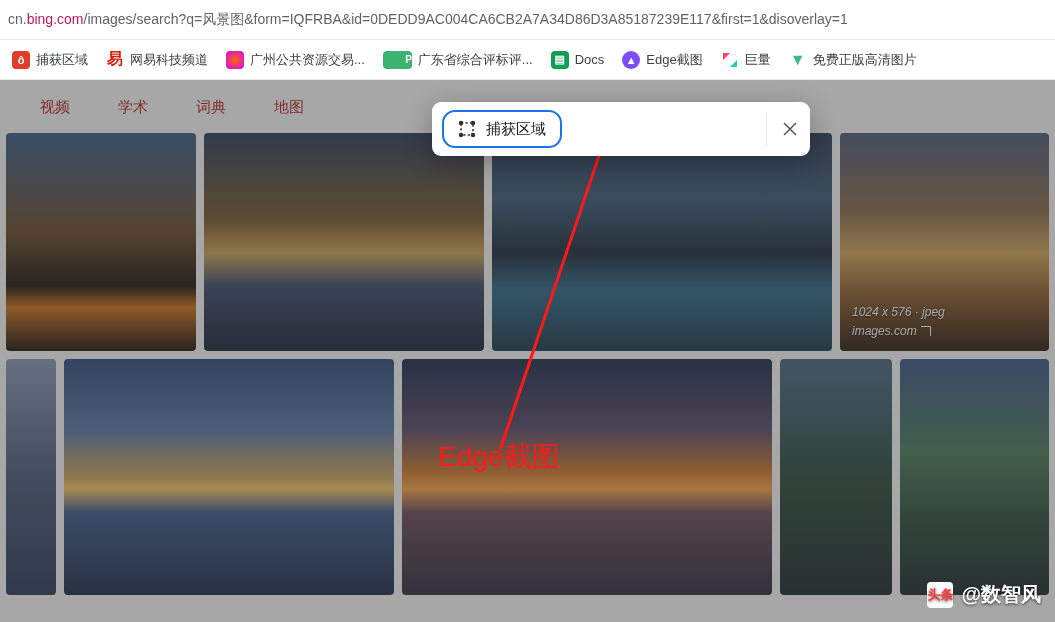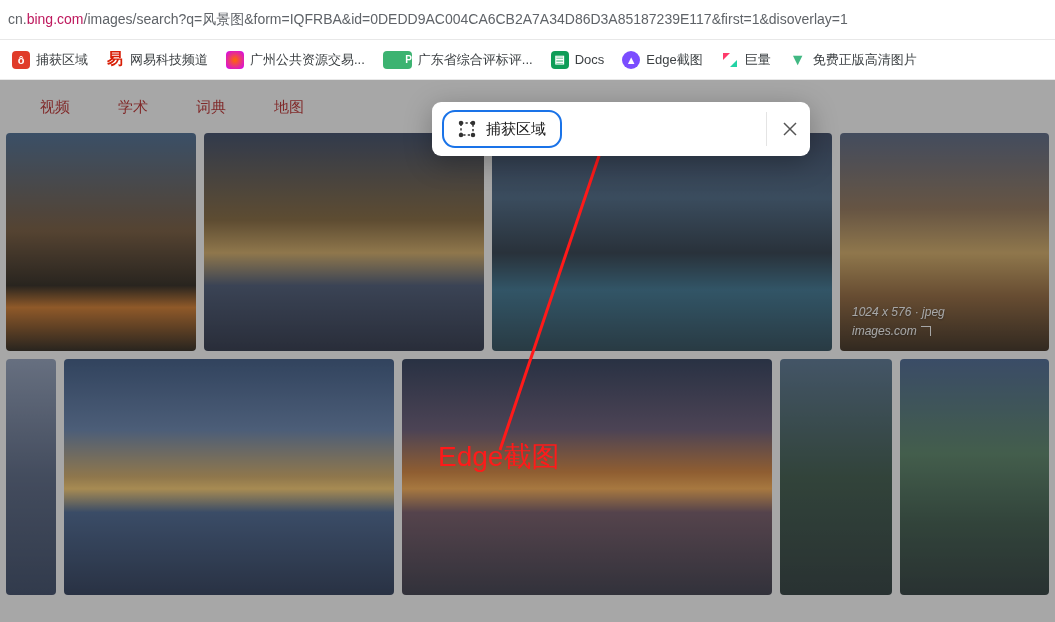--- a/index.html
+++ b/index.html
@@ -153,13 +153,17 @@
         </svg>
     </div>
   </div>
 
   <svg class="arrow" style="left:440px; top:40px; width:180px; height:340px;" viewBox="0 0 180 340">
     <line x1="60" y1="330" x2="165" y2="18" stroke="#ff1a1a" stroke-width="3"></line>
     <polygon points="165,18 150,34 168,32" fill="#ff1a1a"></polygon>
   </svg>
   <div class="annot">Edge截图</div>
 
+  <div class="watermark">
+    <span class="wm-logo">头条</span>
+    <span>@数智风</span>
+  </div>
 </div>
 
 </body></html>

